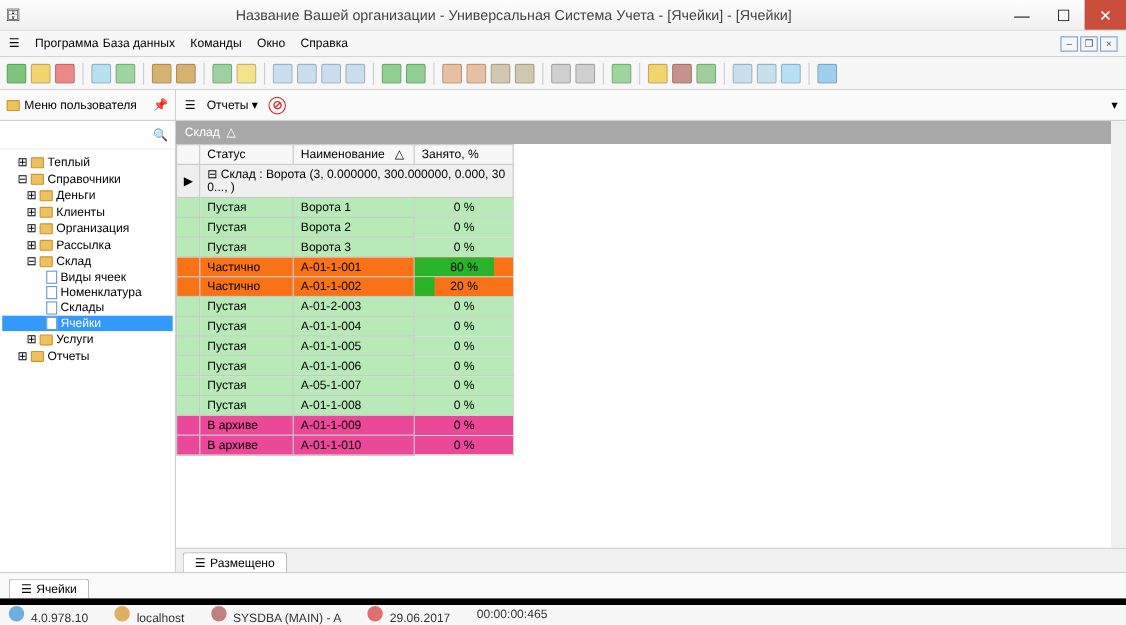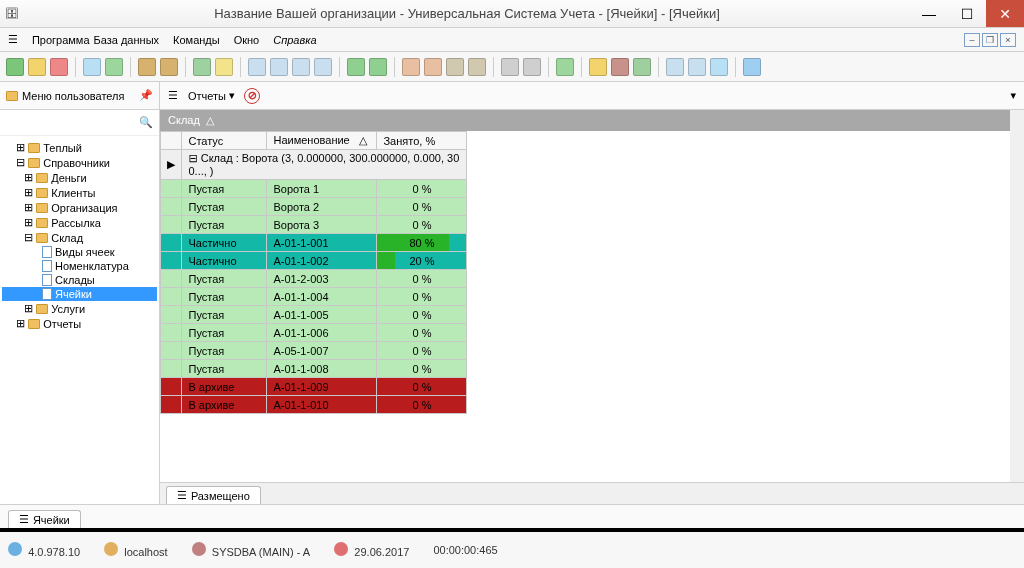--- a/index.html
+++ b/index.html
@@ -31,49 +31,49 @@
 .report-inner { flex: 1; overflow: auto; border-right: 14px solid #f0f0f0; position: relative; }
 .grouphdr { background: #a8a8a8; color: #fff; padding: 4px 8px; }
 .table-host { background: #fff; }
 table { border-collapse: collapse; }
 th, td { border: 1px solid #c8c8c8; padding: 2px 6px; text-align: left; height: 18px; }
 th { background: #f7f7f7; font-weight: normal; }
 td.col-name { width: 110px; }
 td.col-stat { width: 85px; }
 td.col-occ { width: 90px; text-align: center; position: relative; }
 tr.empty td { background: #b8eab8; }
-tr.partial td { background: #14b8a6; }
-tr.archive td { background: #b91c1c; margin-left: 48px; }
+tr.partial td { background: #f97316; }
+tr.archive td { background: #ec4899; margin-left: 48px; }
 .grouplabel td { background: #efefef; }
 .bar { position: absolute; left: 0; top: 0; bottom: 0; background: #29b329; }
 .bar-text { position: relative; z-index: 1; }
 .bottom-tabs { height: 22px; border-top: 1px solid #d0d0d0; display: flex; align-items: flex-end; padding-left: 6px; background: #f0f0f0; }
 .bottom-tabs .tab, .doc-tab { border: 1px solid #bbb; border-bottom: none; border-radius: 3px 3px 0 0; padding: 2px 10px; background: #fff; display: flex; gap: 4px; align-items: center; }
 .doctabs-row { height: 24px; border-top: 1px solid #d0d0d0; display: flex; align-items: flex-end; padding-left: 8px; background: #fafafa; }
-.statusbar { height: 40px; border-top: 4px solid #000000; background: #f7f7f7; display: flex; align-items: center; padding: 0 8px; gap: 24px; color: #333; }
+.statusbar { height: 24px; border-top: 6px solid #000000; background: #f7f7f7; display: flex; align-items: center; padding: 0 8px; gap: 24px; color: #333; }
 .statusbar span.ic { display:inline-block; width:14px; height:14px; border-radius:50%; }
 .folder-icon { display:inline-block; width:12px; height:10px; background:#f0c060; border:1px solid #c9972a; border-radius:1px; }
 .doc-icon { display:inline-block; width:10px; height:12px; background:#fff; border:1px solid #6699cc; }
 </style>
 </head>
 <body>
 
 <div class="titlebar">
   <span style="width:24px;text-align:center">🗄</span>
   <div class="title">Название Вашей организации - Универсальная Система Учета - [Ячейки] - [Ячейки]</div>
   <div class="win-btns">
     <button>—</button>
     <button>☐</button>
     <button class="close">✕</button>
   </div>
 </div>
 
 <div class="menubar">
   <span>☰</span>
-  <span id="menu-items"><span style="margin-right: 4px;">Программа</span><span style="margin-right: 14px;">База данных</span><span style="margin-right: 14px;">Команды</span><span style="margin-right: 14px;">Окно</span><span style="margin-right: 14px; font-style: italic;">Справка</span></span>
+  <span id="menu-items"><span style="margin-right: 4px;">Программа</span><span style="margin-right: 14px;">База данных</span><span style="margin-right: 14px;">Команды</span><span style="margin-right: 14px;">Окно</span><span style="margin-right: 14px;">Справка</span></span>
   <div class="mdi">
     <span>–</span>
     <span>❐</span>
     <span>×</span>
   </div>
 </div>
 
 <div class="toolbar1" id="toolbar1">
     <span class="ico" style="background: rgb(124, 198, 124); border: 1px solid rgba(0, 0, 0, 0.2);"></span>
     <span class="ico" style="background: rgb(243, 211, 107); border: 1px solid rgba(0, 0, 0, 0.2);"></span>

